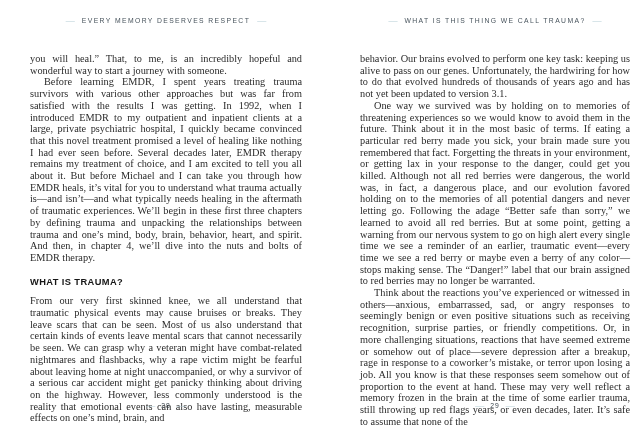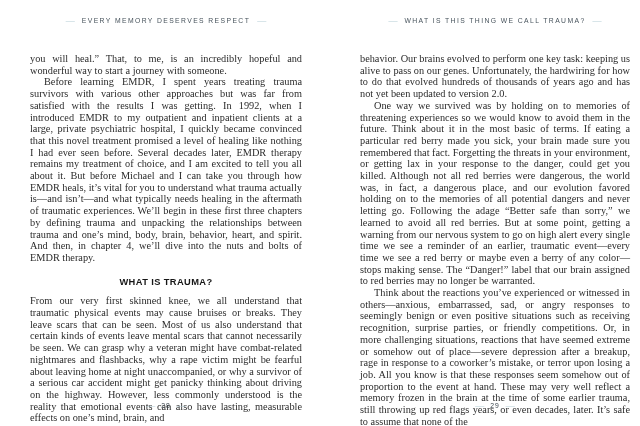--- a/index.html
+++ b/index.html
@@ -60,21 +60,21 @@
   .body-text p.indent {
     text-indent: 14px;
   }
   .section-heading {
     font-family: "Liberation Sans", sans-serif;
     font-size: 9.3px;
     font-weight: bold;
     letter-spacing: 0.4px;
     color: #161616;
     margin: 13px 0 7px 0;
-    text-align: center;
+    text-align: left;
   }
   .folio {
     position: absolute;
     left: 0;
     right: 0;
     bottom: 16px;
     display: flex;
     align-items: center;
     justify-content: center;
     gap: 6px;
@@ -113,21 +113,21 @@
   </section>
 
   <section class="page right">
     <header class="running-head">
       <span class="orn">—</span>
       <span>WHAT IS THIS THING WE CALL TRAUMA?</span>
       <span class="orn">—</span>
     </header>
 
     <div class="body-text">
-      <p>behavior. Our brains evolved to perform one key task: keeping us alive to pass on our genes. Unfortunately, the hardwiring for how to do that evolved hundreds of thousands of years ago and has not yet been updated to version 2.0.</p>
+      <p>behavior. Our brains evolved to perform one key task: keeping us alive to pass on our genes. Unfortunately, the hardwiring for how to do that evolved hundreds of thousands of years ago and has not yet been updated to version 3.1.</p>
       <p class="indent">One way we survived was by holding on to memories of threatening experiences so we would know to avoid them in the future. Think about it in the most basic of terms. If eating a particular red berry made you sick, your brain made sure you remembered that fact. Forgetting the threats in your environment, or getting lax in your response to the danger, could get you killed. Although not all red berries were dangerous, the world was, in fact, a dangerous place, and our evolution favored holding on to the memories of all potential dangers and never letting go. Following the adage “Better safe than sorry,” we learned to avoid all red berries. But at some point, getting a warning from our nervous system to go on high alert every single time we see a reminder of an earlier, traumatic event—every time we see a red berry or maybe even a berry of any color—stops making sense. The “Danger!” label that our brain assigned to red berries may no longer be warranted.</p>
       <p class="indent">Think about the reactions you’ve experienced or witnessed in others—anxious, embarrassed, sad, or angry responses to seemingly benign or even positive situations such as receiving recognition, surprise parties, or friendly competitions. Or, in more challenging situations, reactions that have seemed extreme or somehow out of place—severe depression after a breakup, rage in response to a coworker’s mistake, or terror upon losing a job. All you know is that these responses seem somehow out of proportion to the event at hand. These may very well reflect a memory frozen in the brain at the time of some earlier trauma, still throwing up red flags years, or even decades, later. It’s safe to assume that none of the</p>
     </div>
 
     <footer class="folio">
       <span class="orn">—</span>
       <span>29</span>
       <span class="orn">—</span>
     </footer>
   </section>

